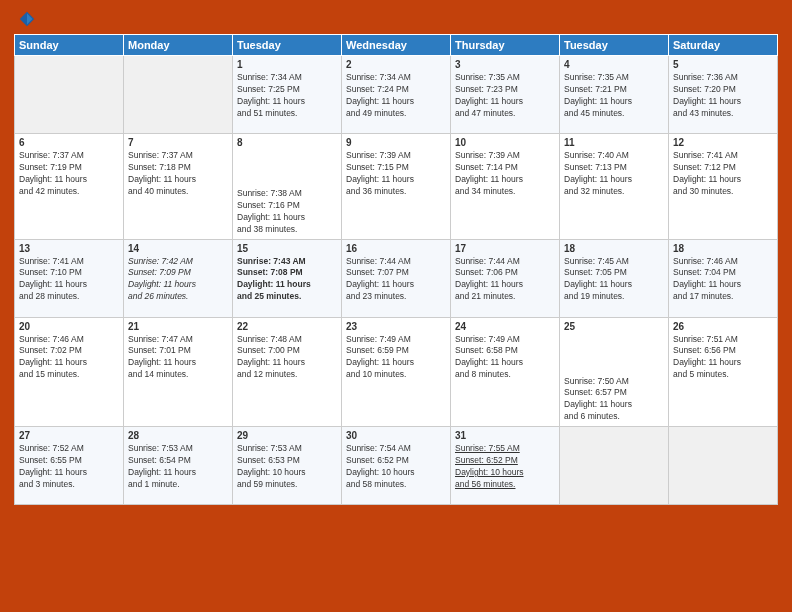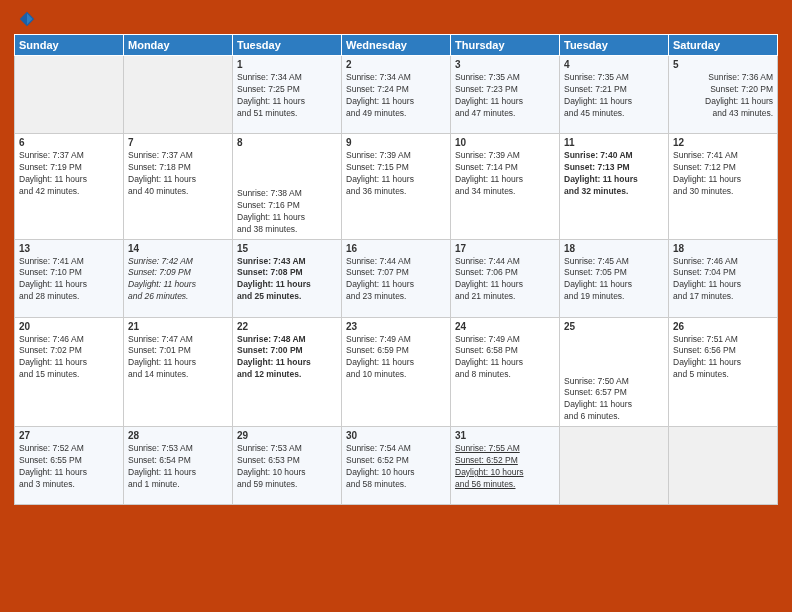--- a/index.html
+++ b/index.html
@@ -165,21 +165,21 @@
           </td>
           <td>
             <span class="day-num">4</span>
             <div class="day-info" style="white-space: pre-line;">Sunrise: 7:35 AM
 Sunset: 7:21 PM
 Daylight: 11 hours
 and 45 minutes.</div>
           </td>
           <td>
             <span class="day-num">5</span>
-            <div class="day-info" style="white-space: pre-line; text-align: right;">Sunrise: 7:36 AM
+            <div class="day-info" style="white-space: pre-line;">Sunrise: 7:36 AM
 Sunset: 7:20 PM
 Daylight: 11 hours
 and 43 minutes.</div>
           </td>
         </tr>
         <tr>
           <td>
             <span class="day-num">6</span>
             <div class="day-info" style="white-space: pre-line;">Sunrise: 7:37 AM
 Sunset: 7:19 PM
@@ -209,21 +209,21 @@
           </td>
           <td>
             <span class="day-num">10</span>
             <div class="day-info" style="white-space: pre-line;">Sunrise: 7:39 AM
 Sunset: 7:14 PM
 Daylight: 11 hours
 and 34 minutes.</div>
           </td>
           <td>
             <span class="day-num">11</span>
-            <div class="day-info" style="white-space: pre-line; font-weight: bold;">Sunrise: 7:40 AM
+            <div class="day-info" style="white-space: pre-line;">Sunrise: 7:40 AM
 Sunset: 7:13 PM
 Daylight: 11 hours
 and 32 minutes.</div>
           </td>
           <td>
             <span class="day-num">12</span>
             <div class="day-info" style="white-space: pre-line;">Sunrise: 7:41 AM
 Sunset: 7:12 PM
 Daylight: 11 hours
 and 30 minutes.</div>
@@ -290,21 +290,21 @@
           </td>
           <td>
             <span class="day-num">21</span>
             <div class="day-info" style="white-space: pre-line;">Sunrise: 7:47 AM
 Sunset: 7:01 PM
 Daylight: 11 hours
 and 14 minutes.</div>
           </td>
           <td>
             <span class="day-num">22</span>
-            <div class="day-info" style="white-space: pre-line; font-weight: bold;">Sunrise: 7:48 AM
+            <div class="day-info" style="white-space: pre-line;">Sunrise: 7:48 AM
 Sunset: 7:00 PM
 Daylight: 11 hours
 and 12 minutes.</div>
           </td>
           <td>
             <span class="day-num">23</span>
             <div class="day-info" style="white-space: pre-line;">Sunrise: 7:49 AM
 Sunset: 6:59 PM
 Daylight: 11 hours
 and 10 minutes.</div>

